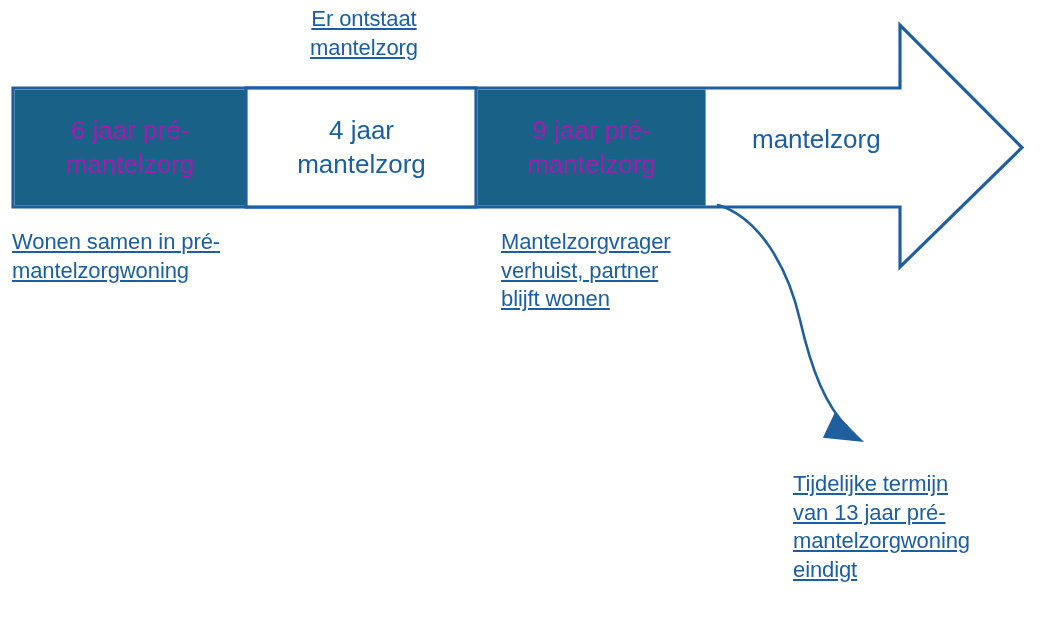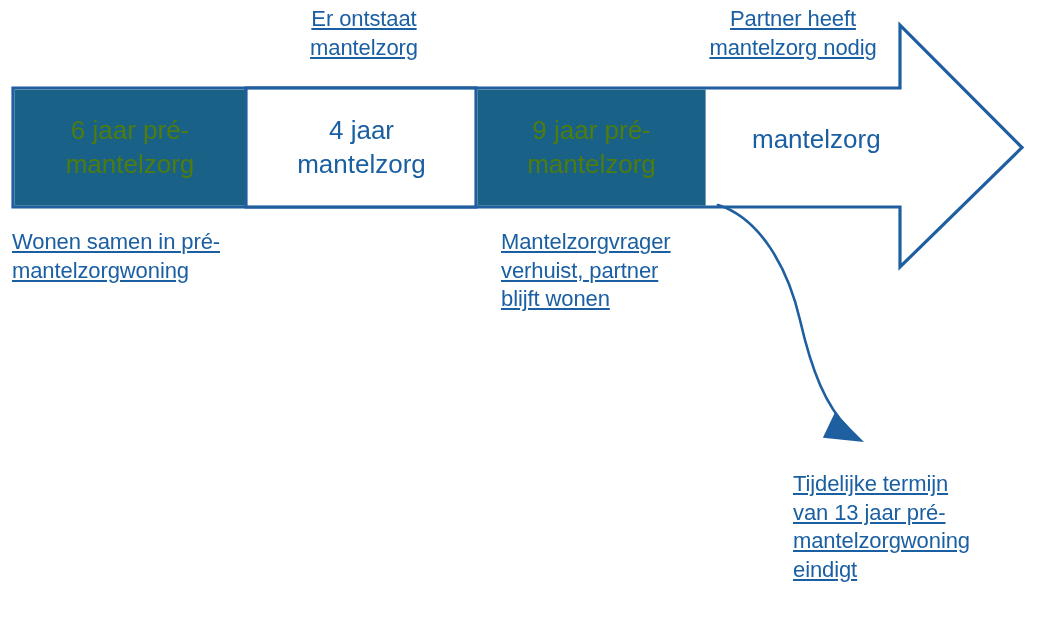--- a/index.html
+++ b/index.html
@@ -42,21 +42,21 @@
   .seg-label {
     position: absolute;
     display: flex;
     align-items: center;
     justify-content: center;
     text-align: center;
     font-size: 26px;
     line-height: 1.28;
     white-space: pre-line;
   }
-  .seg-label.on-dark { color: #4d7c0f; }
+  .seg-label.on-dark { color: #a21caf; }
   .seg-label.on-light { color: #1b5fa3; text-align: center; }
 
   
   .callout {
     font-size: 22px;
     text-align: center;
   }
   .callout-left {
     font-size: 22px;
     text-align: left;
@@ -95,22 +95,20 @@
 mantelzorg</div>
 
   <div class="seg-label on-dark" style="left:477px; top:89px; width:229px; height:117px;border-radius:32px;">9 jaar pré-
 mantelzorg</div>
 
   <div class="arrow-body-label" style="left:752px; top:124px;">mantelzorg</div>
 
   <div class="txt callout" style="left:264px; top:5px; width:200px;">Er ontstaat
 mantelzorg</div>
 
-  <div class="txt callout" style="left:677px; top:5px; width:232px;">Partner heeft
-mantelzorg nodig</div>
 
   <div class="txt callout-left" style="left:12px; top:228px; width:300px;">Wonen samen in pré-
 mantelzorgwoning</div>
 
   <div class="txt callout-left" style="left:501px; top:228px; width:230px;">Mantelzorgvrager
 verhuist, partner
 blijft wonen</div>
 
   <div class="txt callout-left" style="left:793px; top:470px; width:250px;">Tijdelijke termijn
 van 13 jaar pré-

